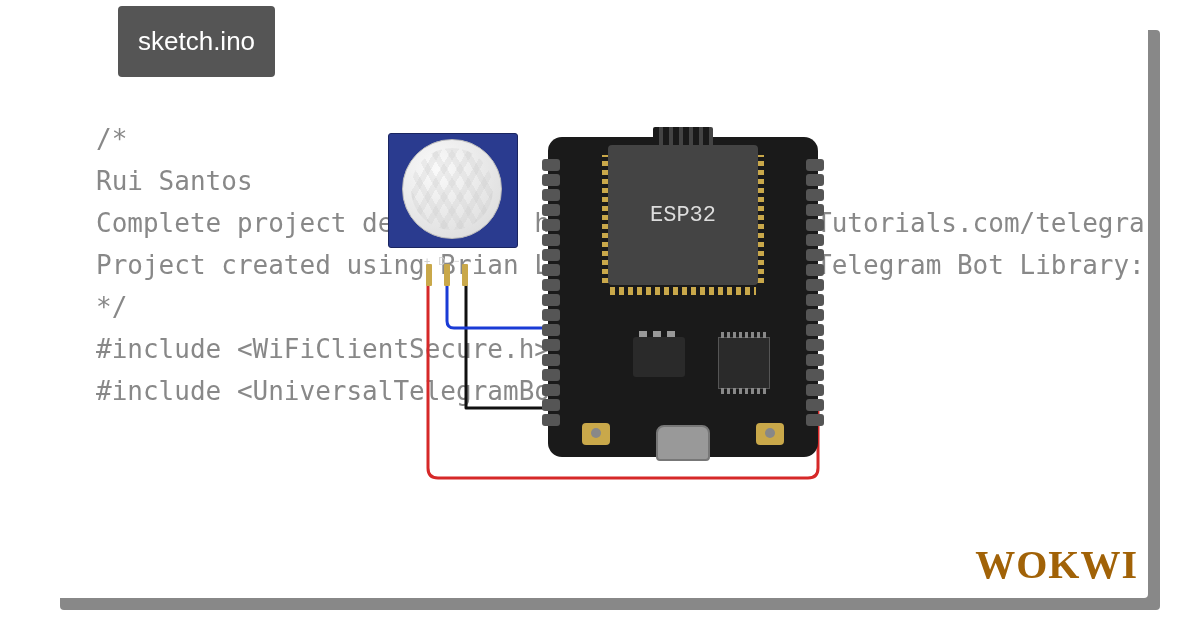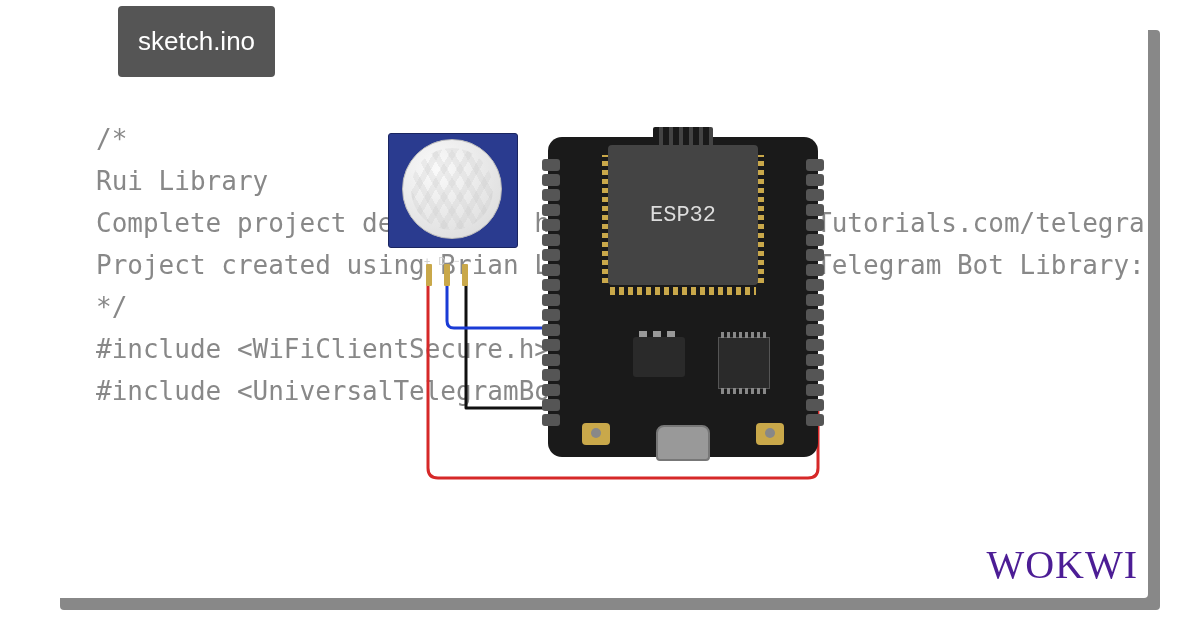--- a/index.html
+++ b/index.html
@@ -254,36 +254,36 @@
       stroke-width: 3;
       stroke-linecap: round;
       stroke-linejoin: round;
     }
     .logo {
       position: absolute;
       right: 62px;
       bottom: 42px;
       font-family: "Comic Sans MS", cursive;
       font-size: 40px;
-      font-weight: 400;
+      font-weight: 700;
       letter-spacing: 1px;
-      color: #4c1d95;
+      color: #a16207;
       z-index: 20;
     }
   </style>
 </head>
 <body>
 
 <div class="card-shadow"></div>
 
 <div class="card">
 
   <div class="code-area">
     <div>/*</div>
-    <div>  Rui Library</div>
+    <div>  Rui Santos</div>
     <div>  Complete project details at https://RandomNerdTutorials.com/telegra</div>
     <div></div>
     <div>  Project created using Brian Lough's Universal Telegram Bot Library: ht</div>
     <div>*/</div>
     <div></div>
     <div></div>
     <div>#include &lt;WiFiClientSecure.h&gt;</div>
     <div>#include &lt;UniversalTelegramBot.h&gt;</div>
   </div>
 

